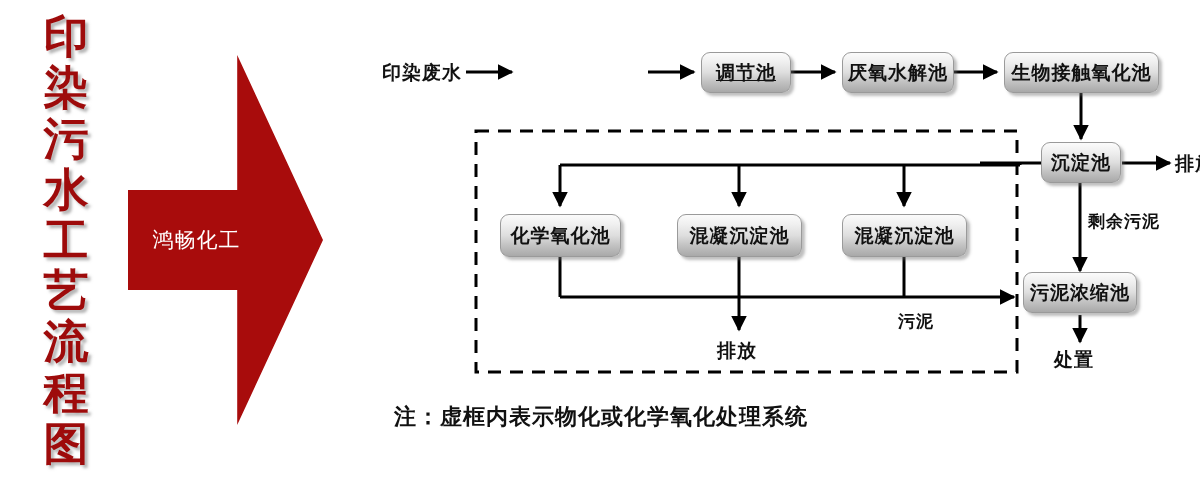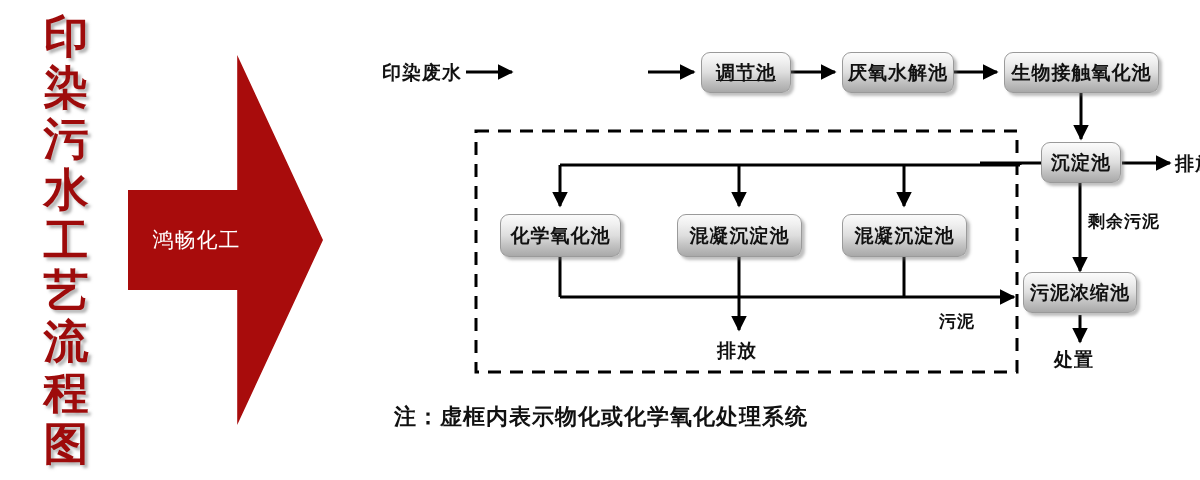--- a/index.html
+++ b/index.html
@@ -229,18 +229,18 @@
       <span>化学氧化池</span>
     </div>
     <div class="node" style="left:635px; top:214px; width:125px; height:43px;">
       <span>混凝沉淀池</span>
     </div>
     <div class="node" style="left:800px; top:214px; width:125px; height:43px;">
       <span>混凝沉淀池</span>
     </div>
 
     <div class="plain-label" style="left:675px; top:338px;">排放</div>
-    <div class="edge-label" style="left:897px; top:310px;text-align:right;">污泥</div>
+    <div class="edge-label" style="left:856px; top:310px;text-align:right;">污泥</div>
 
     <div id="note">注：虚框内表示物化或化学氧化处理系统</div>
 
   </div>
 </div>
 
 </body></html>

